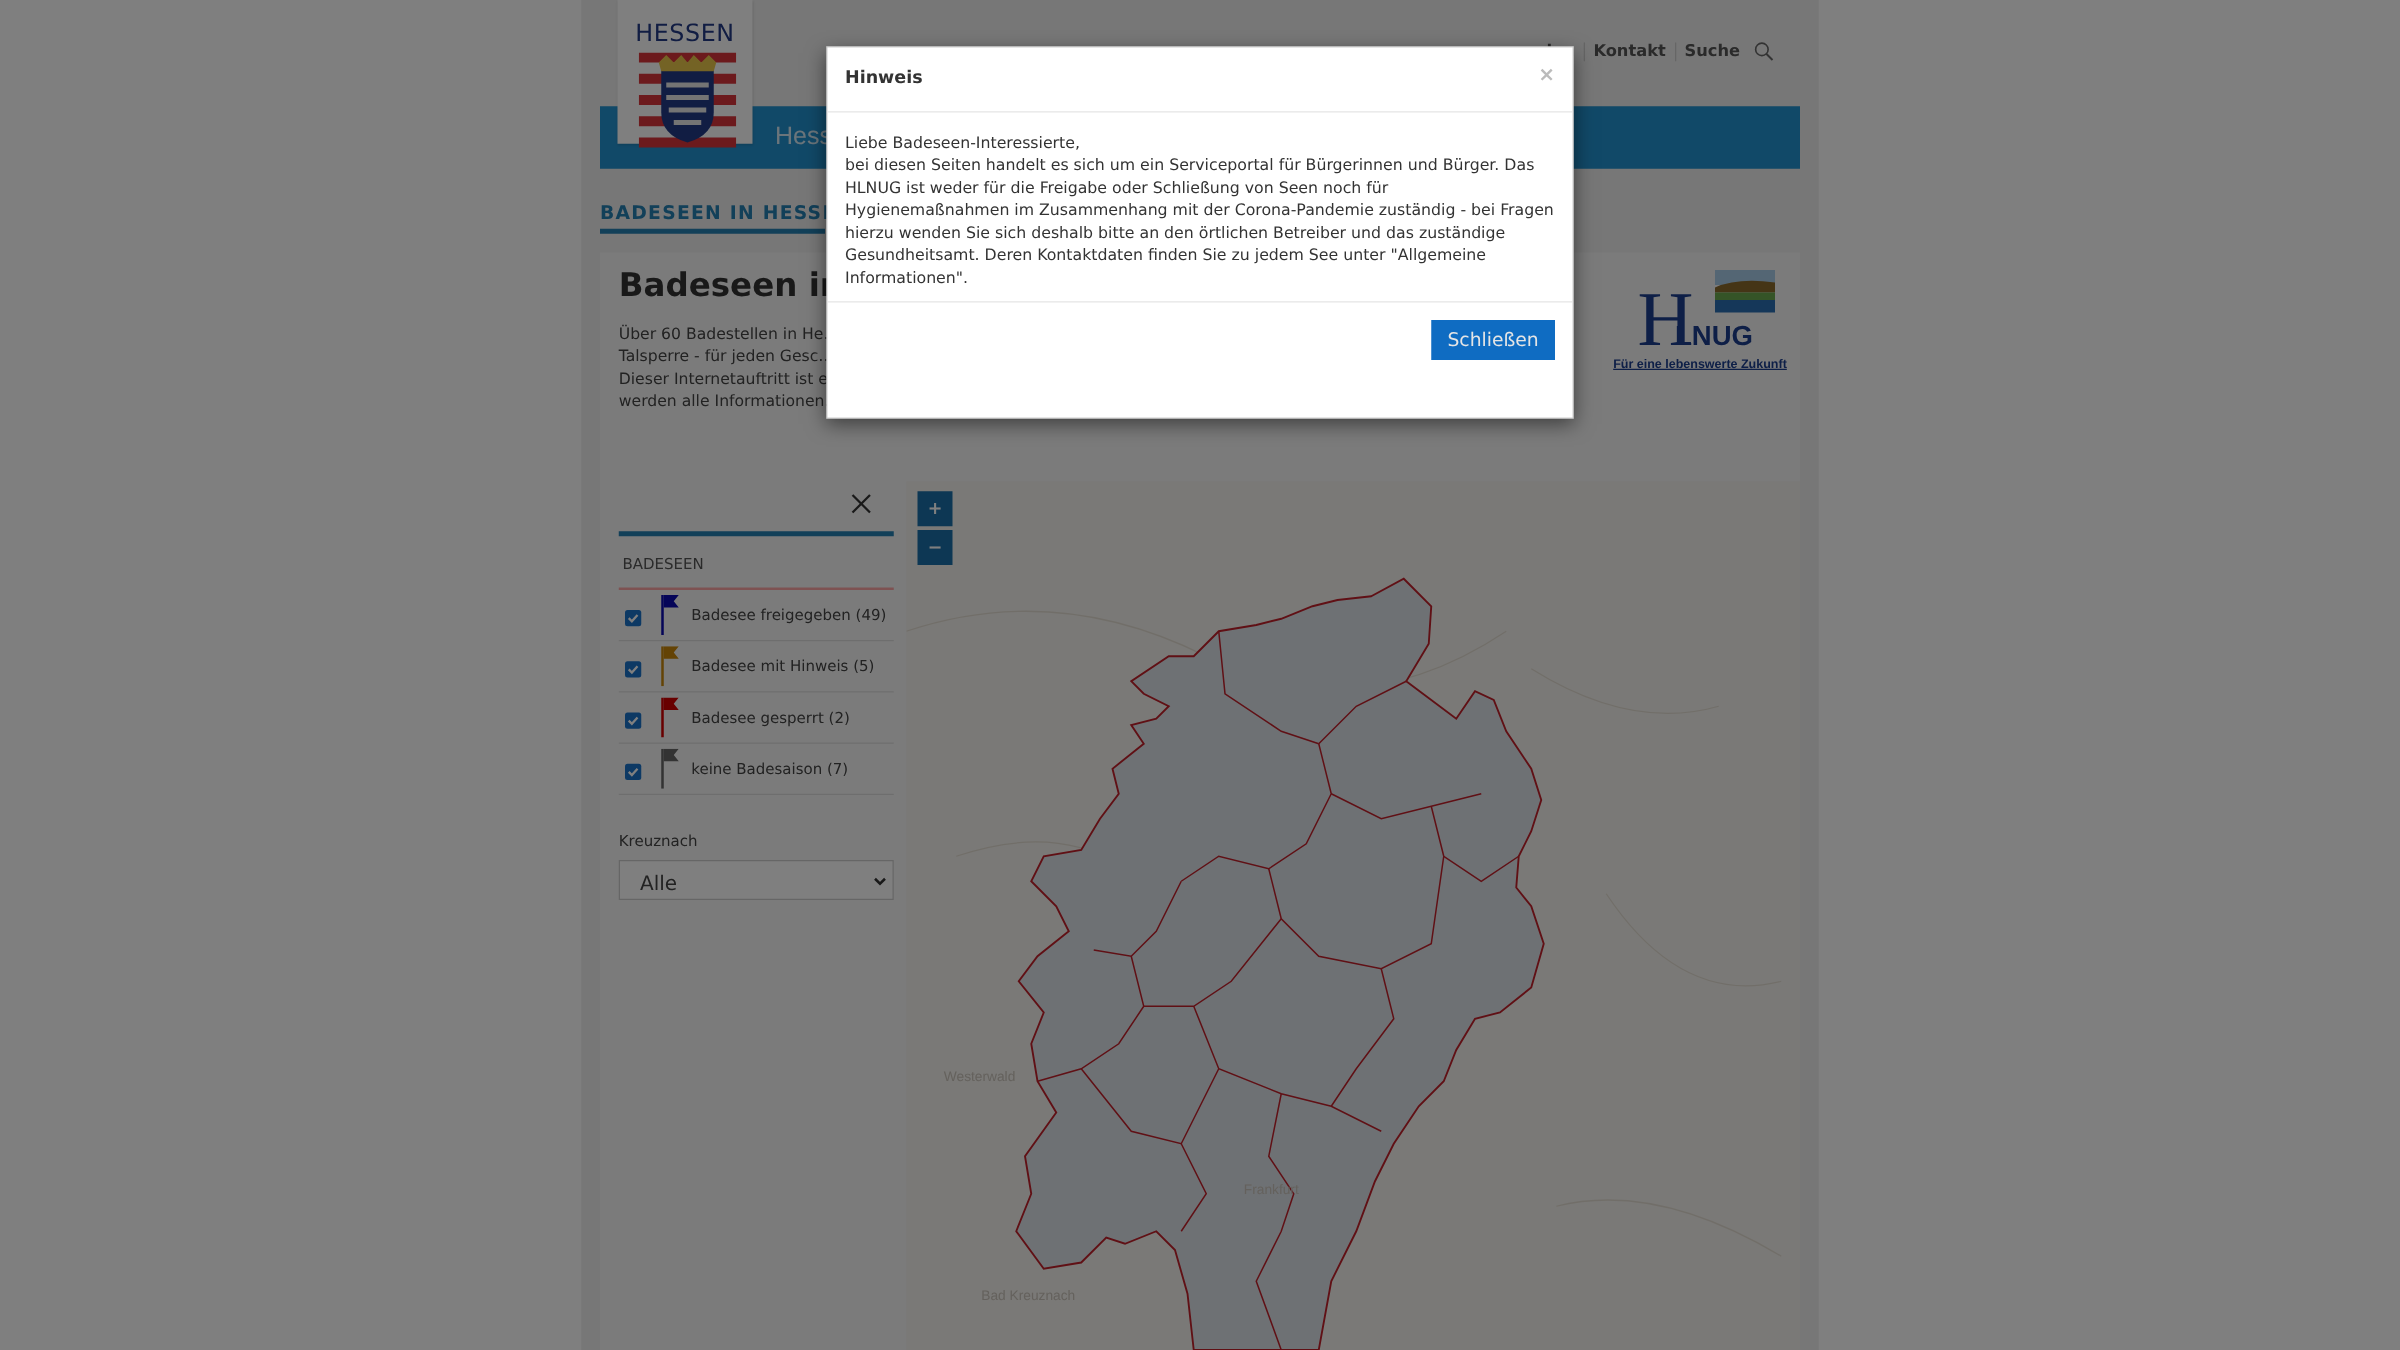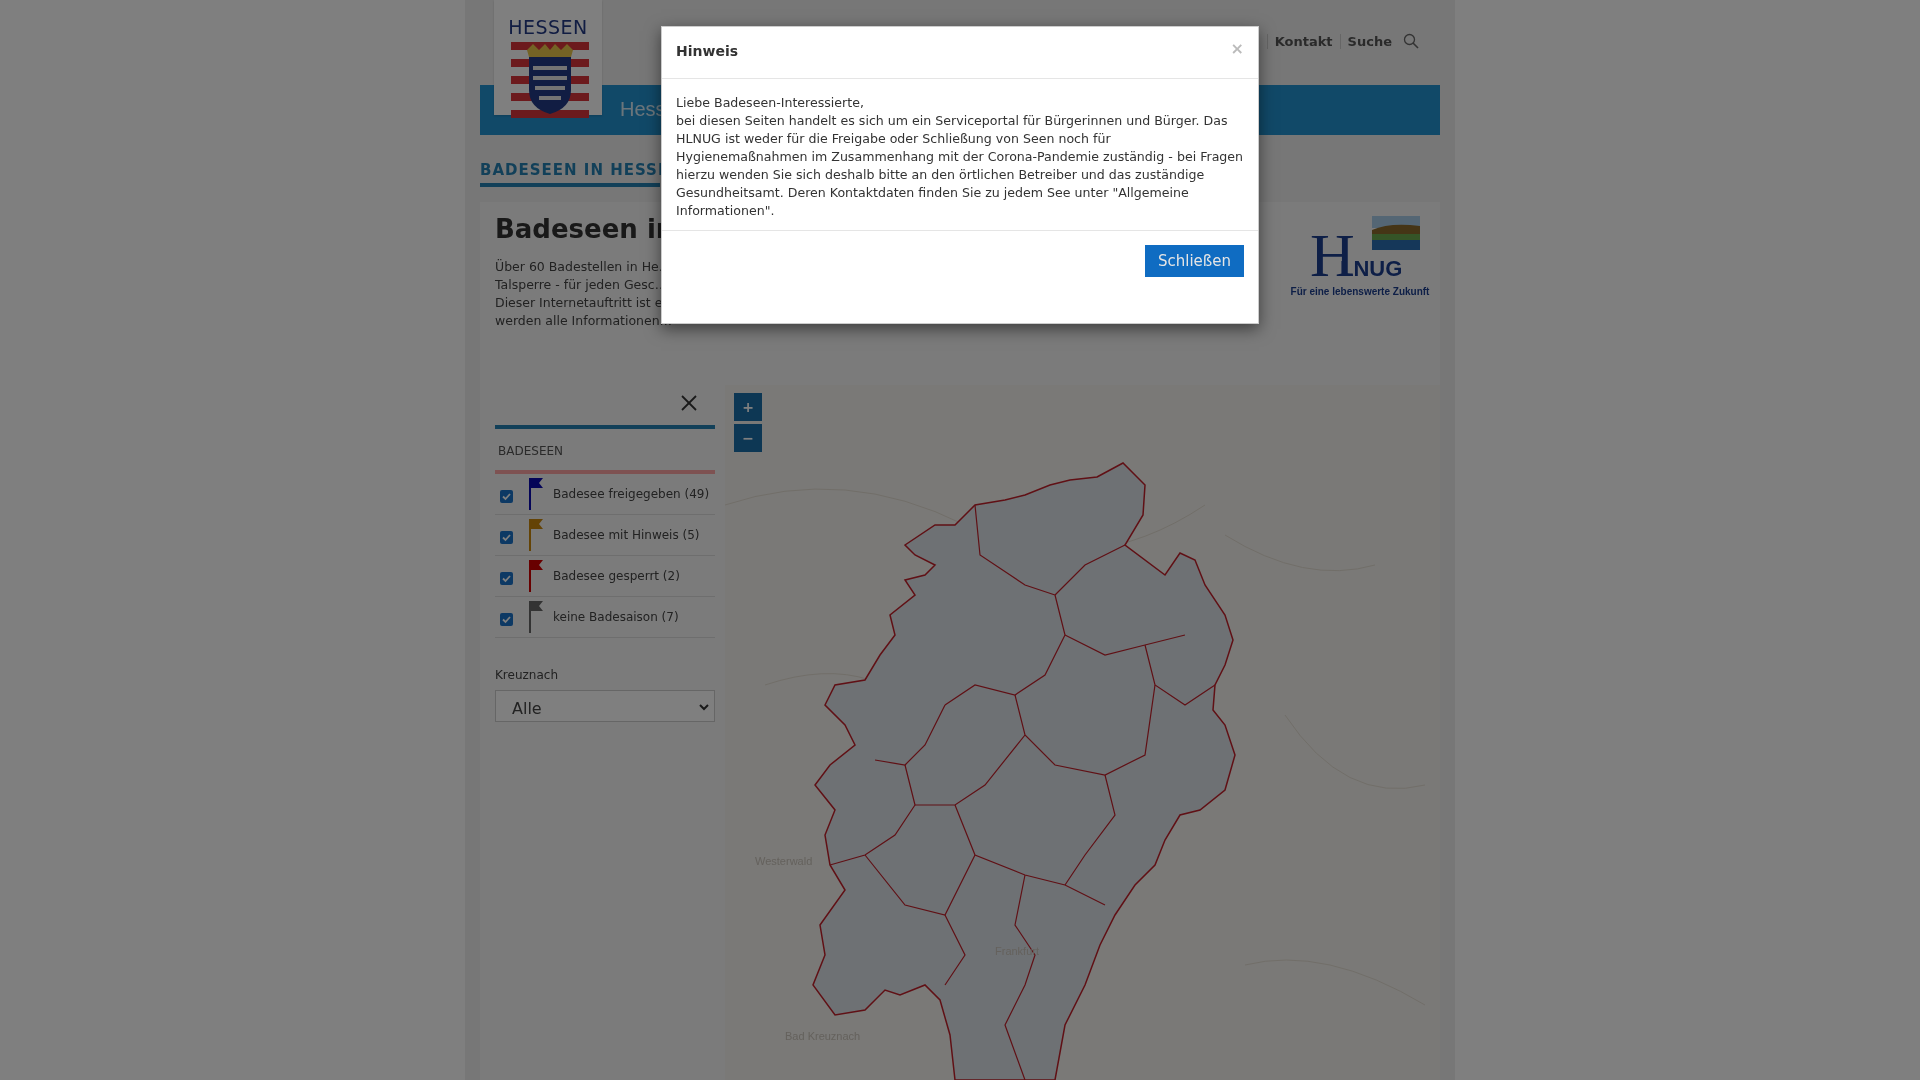--- a/index.html
+++ b/index.html
@@ -58,31 +58,31 @@
     font-family:"DejaVu Sans", sans-serif; font-weight:bold;
   }
   .intro {
     position:absolute; left:15px; top:56px; width:780px; font-size:12.5px; line-height:18px; color:#444;
   }
   .hlnug {
     position:absolute; left:1290px; top:212px; width:140px; height:90px;
   }
   .hlnug-sub {
     position:absolute; left:0; right:0; top:74px; text-align:center;
-    font-family:"Liberation Sans", sans-serif; font-size:10px; font-weight:bold; color:#1d3f8f;
+    font-family:"Liberation Sans", sans-serif; font-size:10px; font-weight:bold; color:#1d3f8f;text-decoration:underline;
   }
   
   .filter { position:absolute; left:495px; top:385px; width:220px; }
   .search-wrap { position:relative; height:40px; border-bottom:4px solid #2580b3; }
   .search-input {
     position:absolute; left:0; top:0; width:180px; height:36px; border:none; background:transparent;
     font-size:13px; outline:none;
   }
   .clear-btn { position:absolute; right:16px; top:8px; width:20px; height:20px; cursor:pointer; }
-  .cat-title { font-size:12px; color:#555; padding:15px 3px 12px; border-bottom:4px solid #fca5a5; }
+  .cat-title { font-size:12px; color:#555; padding:15px 3px 12px; border-bottom:2px solid #fca5a5; }
   .legend-row {
     height:40px; border-bottom:1px solid #ddd; display:flex; align-items:center; position:relative;
   }
   .cb {
     width:13px; height:13px; margin-left:5px; margin-right:14px; margin-top:4px;
     background:#1a73c9; border-radius:2px; position:relative; flex:none;
   }
   .cb svg { position:absolute; left:1px; top:1px; }
   .flag { width:18px; height:32px; margin-right:8px; flex:none; }
   .legend-label { font-size:12px; color:#444; }
@@ -97,21 +97,21 @@
   .map {
     position:absolute; left:725px; top:385px; width:715px; height:695px; background:#f4f2ee; overflow:hidden;
   }
   .zoom-btn {
     position:absolute; left:9px; width:28px; height:28px; background:#1b6fa8; color:#fff;
     font-size:14px; font-weight:bold; text-align:center; line-height:28px;
   }
   
   .overlay { position:absolute; left:0; top:0; width:1920px; height:1080px; background:rgba(0,0,0,0.5); z-index:10; }
   .modal {
-    position:absolute; left:661px; top:26px; width:598px; height:298px; background:#fff; z-index:11;
+    position:absolute; left:661px; top:37px; width:598px; height:298px; background:#fff; z-index:11;
     box-shadow:0 5px 15px rgba(0,0,0,.5); border:1px solid rgba(0,0,0,.2); box-sizing:border-box;
   }
   .modal-header { height:51px; border-bottom:1px solid #e5e5e5; position:relative; }
   .modal-title {
     position:absolute; left:14px; top:16px; font-size:14px; font-weight:bold; color:#333;
   }
   .modal-close {
     position:absolute; right:14px; top:12px; font-size:16px; color:#bbb; cursor:pointer; font-weight:bold;
   }
   .modal-body {

